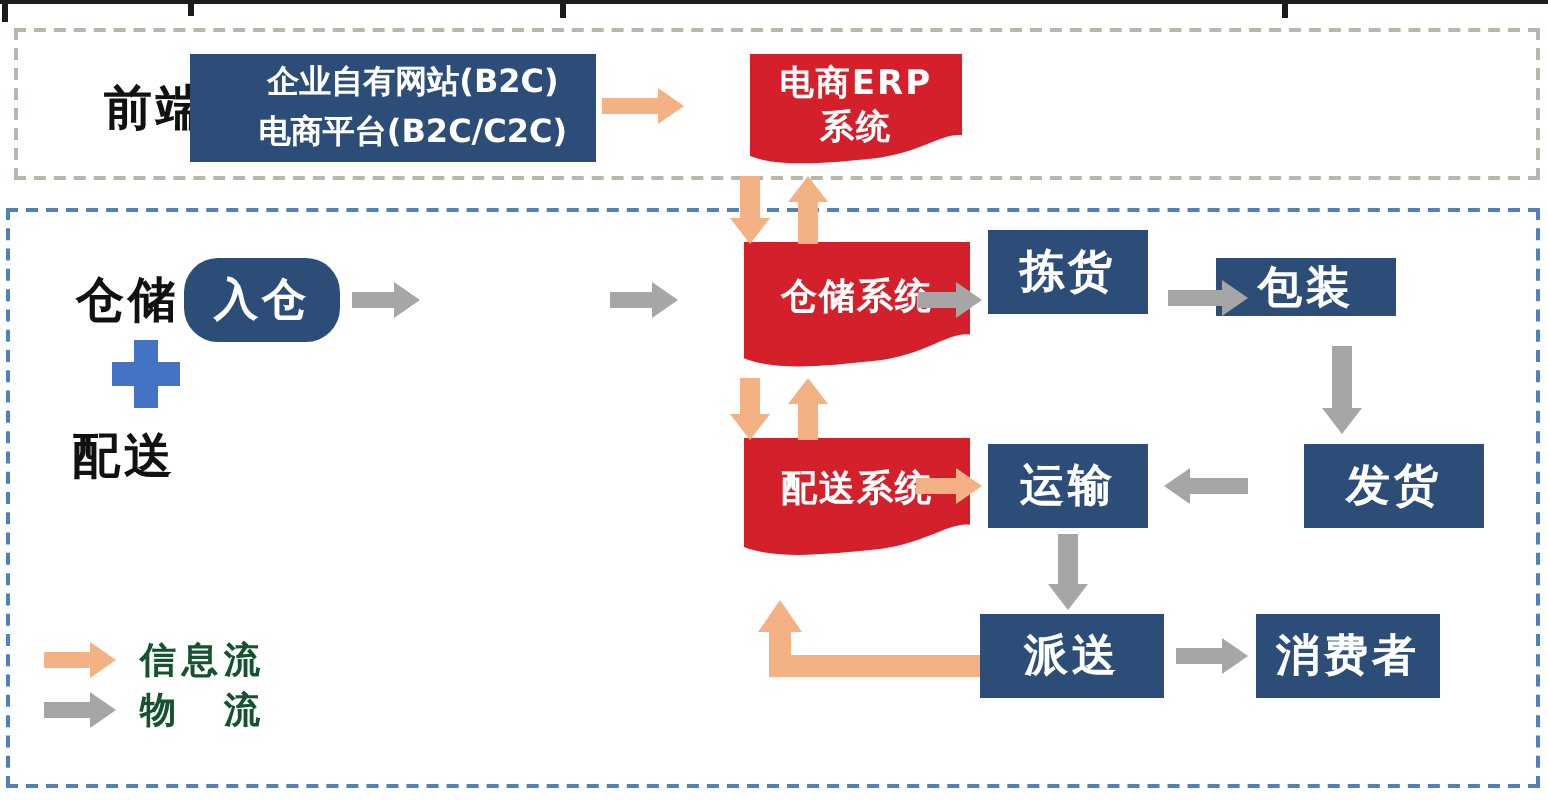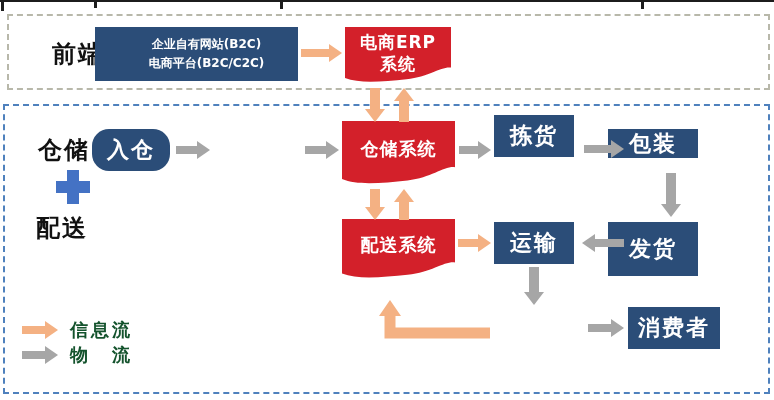--- a/index.html
+++ b/index.html
@@ -31,33 +31,33 @@
   #plus-icon { position:absolute; left:56px; top:170px; width:34px; height:34px; }
   #plus-icon .ph { position:absolute; left:0; top:11px; width:34px; height:12px; background:#4472c4; }
   #plus-icon .pv { position:absolute; left:11px; top:0; width:12px; height:34px; background:#4472c4; }
 
   
   .node {
     position:absolute; background:#2b4d78; color:#fff; font-weight:bold;
     display:flex; align-items:center; justify-content:center; text-align:center;
     font-size:22px; letter-spacing:2px;
   }
-  #channels { left:95px; top:27px; width:203px; height:54px; font-size:12px; letter-spacing:0;
+  #channels { left:95px; top:27px; width:203px; height:54px; font-size:16px; letter-spacing:0;
               flex-direction:column; line-height:1.55;padding-left:20px; }
   #n-inbound  { left:92px;  top:129px; width:78px; height:42px;border-radius:17px; }
   #n-shelving { left:214px; top:129px; width:88px; height:42px; }
   #n-picking  { left:494px; top:115px; width:80px; height:42px; }
   #n-packing  { left:608px; top:129px; width:90px; height:29px; }
   #n-transport{ left:494px; top:222px; width:80px; height:42px; }
-  #n-shipping { left:608px; top:222px; width:90px; height:54px; }
+  #n-shipping { left:652px; top:222px; width:90px; height:42px; }
   #n-dispatch { left:490px; top:307px; width:92px; height:42px; }
   #n-consumer { left:628px; top:307px; width:92px; height:42px; }
 
   
-  .wshape { position:absolute; }
+  .wshape { position:absolute;margin-left:30px; }
   .wshape svg { position:absolute; left:0; top:0; width:100%; height:100%; }
   .wlabel { position:absolute; left:0; top:0; right:0; bottom:10px; display:flex;
             flex-direction:column; align-items:center; justify-content:center;
             color:#fff; font-weight:bold; font-size:18px; letter-spacing:1px; line-height:1.3; }
   #s-erp { left:345px; top:27px; width:106px; height:58px; }
   #s-erp .wlabel { font-size:17px; bottom:6px; }
   #s-wms { left:342px; top:121px; width:113px; height:66px; }
   #s-tms { left:342px; top:219px; width:113px; height:62px; }
 
   
@@ -152,20 +152,21 @@
       <path d="M0,0 H100 V70 C90,68 80,86 58,90 C36,94 14,98 0,88 Z" fill="#D3202A"></path>
     </svg>
     <div class="wlabel">配送系统</div>
   </div>
 
   <div id="n-inbound" class="node">入仓</div>
   <div id="n-picking" class="node">拣货</div>
   <div id="n-packing" class="node">包装</div>
   <div id="n-transport" class="node">运输</div>
   <div id="n-shipping" class="node">发货</div>
+  <div id="n-dispatch" class="node">派送</div>
   <div id="n-consumer" class="node">消费者</div>
 
   <div id="a-ch-erp" class="ha orange">
       <span class="bar"></span>
       <span class="head"></span>
     </div>
   <div id="a-in-sh" class="ha gray">
       <span class="bar"></span>
       <span class="head"></span>
     </div>

